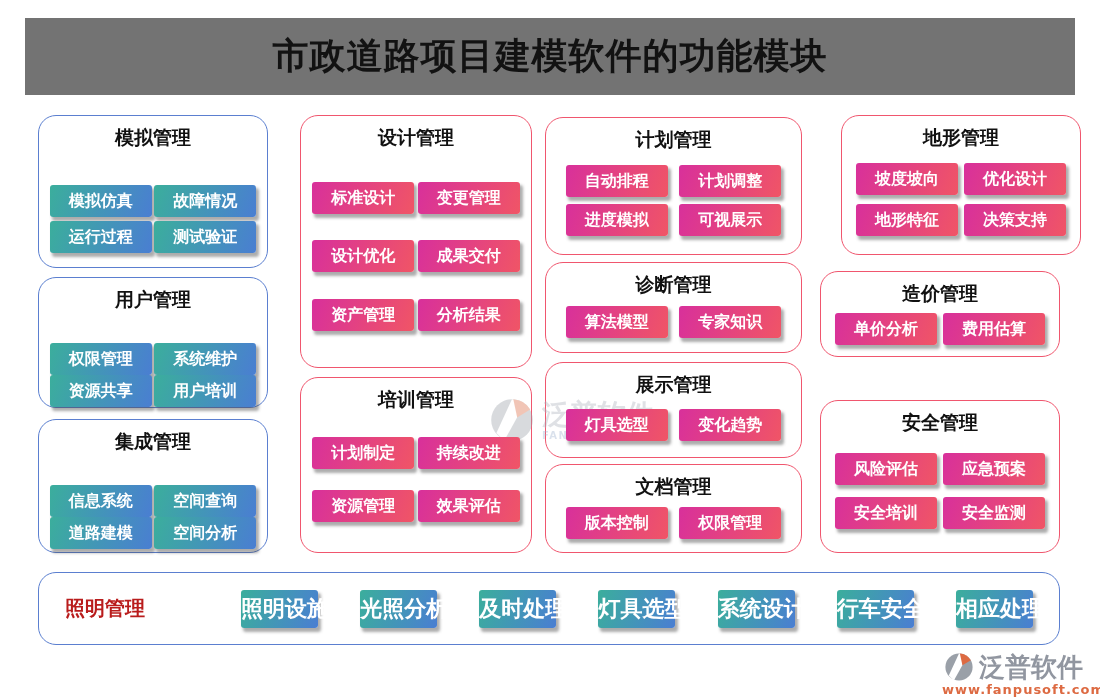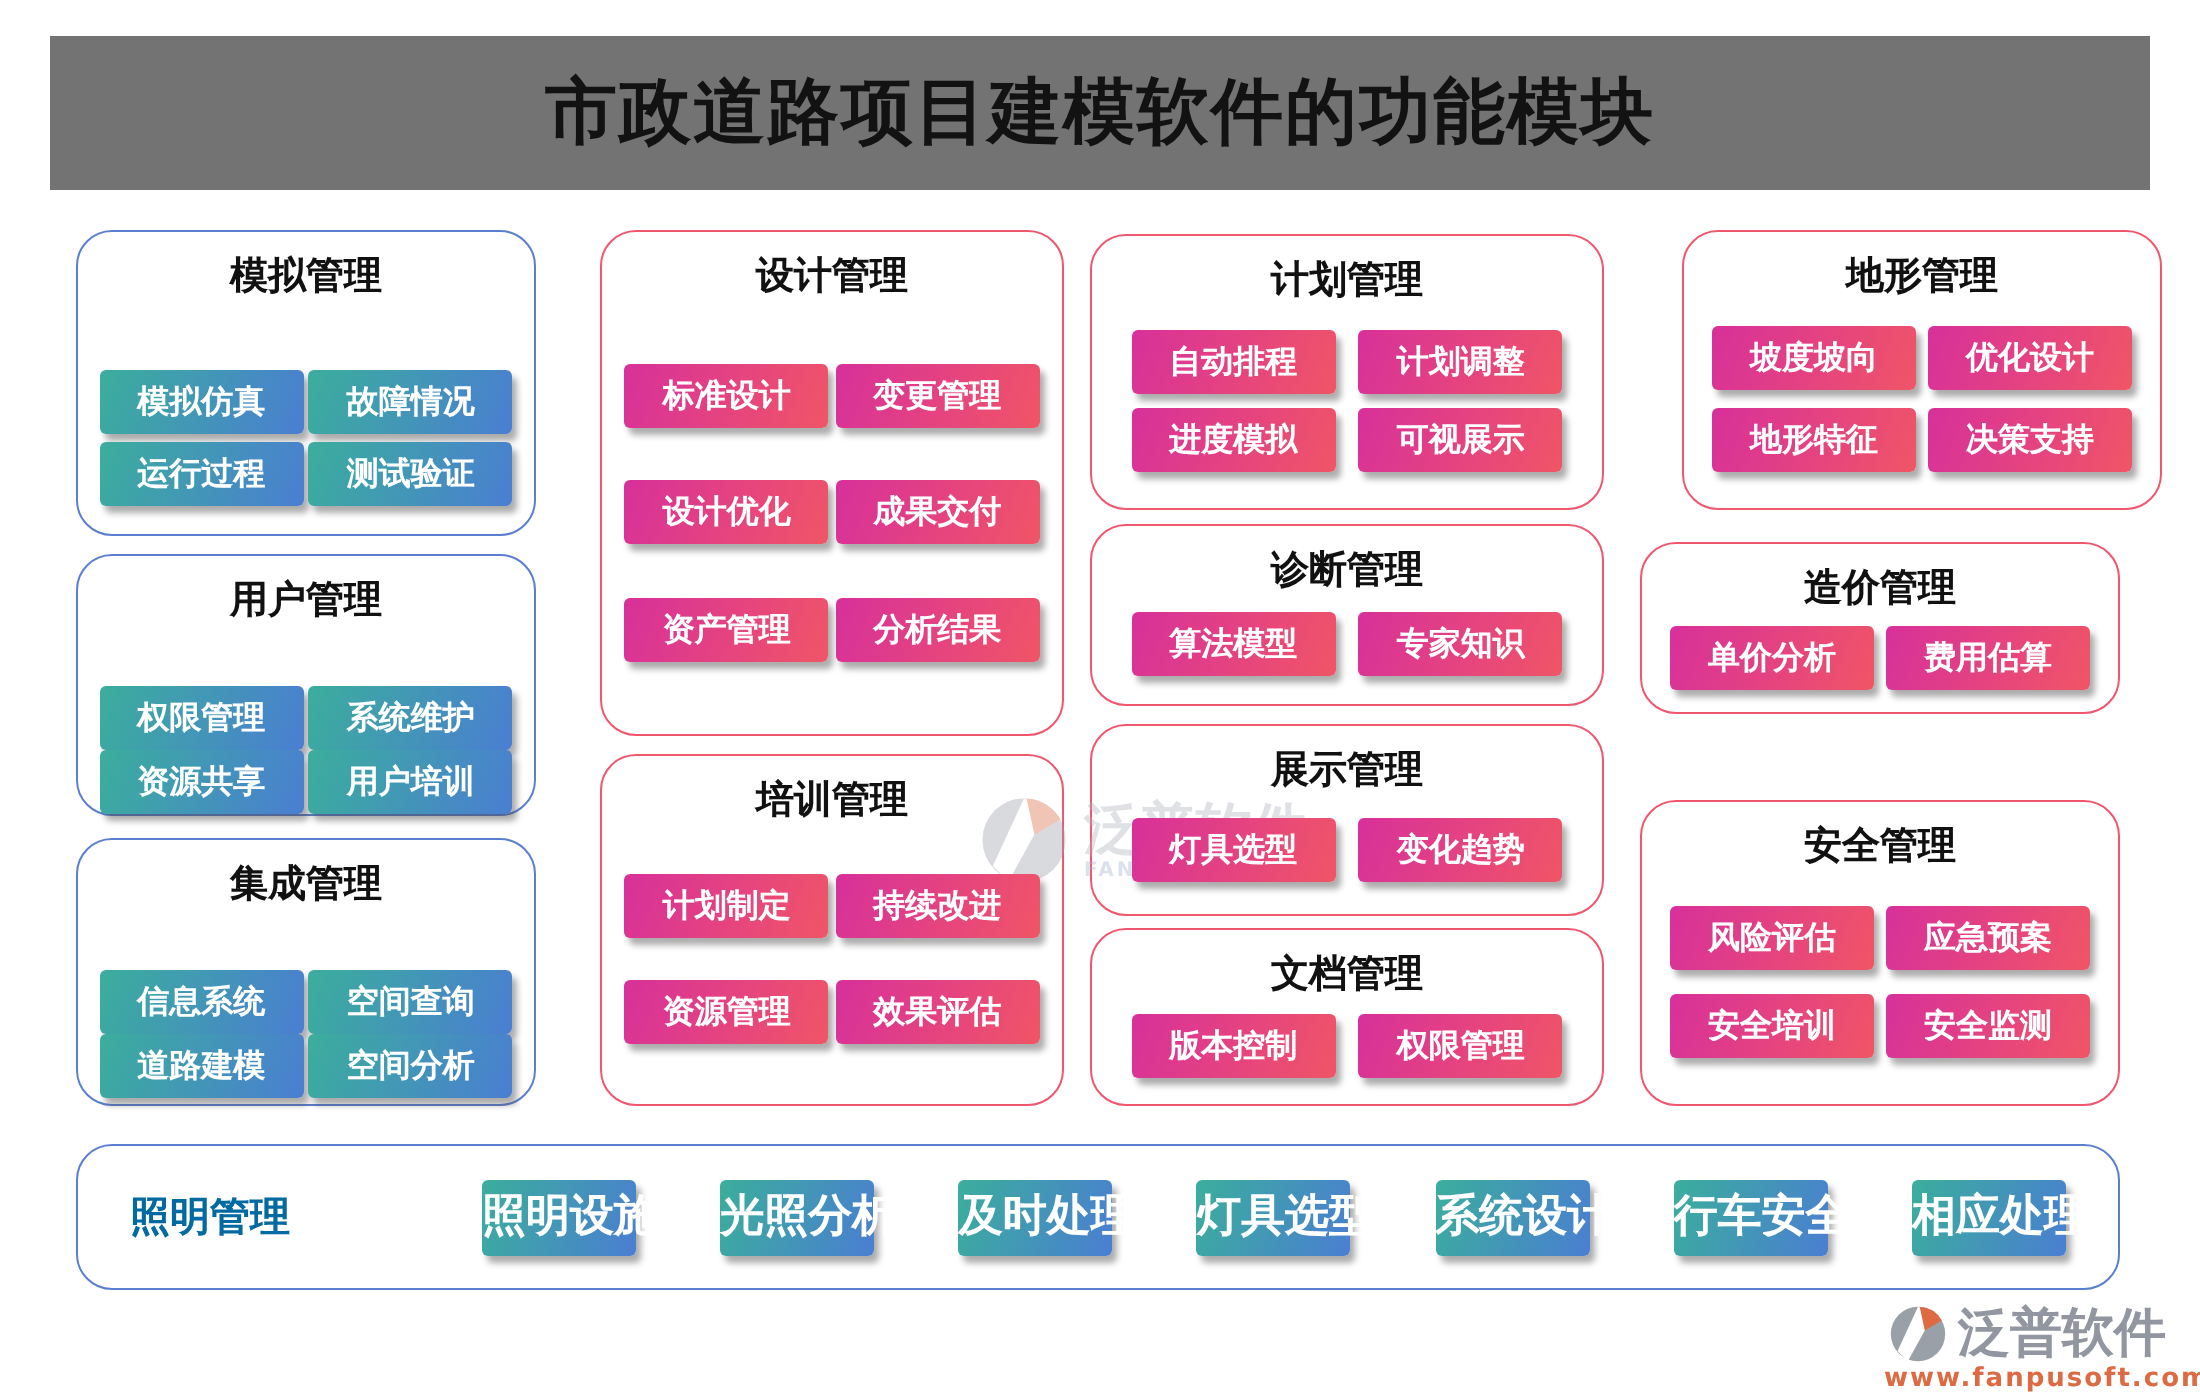--- a/index.html
+++ b/index.html
@@ -14,21 +14,21 @@
   .card.pink{border-color:#F0566E;}
   .card-title{text-align:center;font-size:19px;font-weight:bold;color:#111111;padding-top:9px;}
   .btn-grid{flex:1;display:flex;flex-wrap:wrap;justify-content:space-evenly;align-content:space-evenly;
             padding:4px 8px 10px 8px;}
   .btn{width:102px;height:32px;line-height:32px;text-align:center;color:#ffffff;font-weight:bold;
        font-size:16px;border-radius:3px;box-shadow:2.5px 3.5px 3px rgba(70,70,70,0.45);
        position:relative;z-index:2;cursor:pointer;white-space:nowrap;}
   .btn.teal{background:linear-gradient(110deg,#3BAE9C 0%,#4A7ED2 100%);}
   .btn.pinkbtn{background:linear-gradient(110deg,#D8309B 0%,#F05566 100%);}
   .bottom-card{flex-direction:row;align-items:center;padding:0 26px;}
-  .bottom-title{font-size:20px;font-weight:bold;color:#0369a1;width:150px;}
+  .bottom-title{font-size:20px;font-weight:bold;color:#b91c1c;width:150px;}
   .bottom-btns{flex:1;display:flex;justify-content:space-between;align-items:center;}
   .bottom-btns .btn{width:77px;height:38px;line-height:38px;font-size:22px;}
   .watermark{position:absolute;left:486px;top:394px;display:flex;align-items:center;z-index:1;opacity:0.38;}
   .watermark .wm-text{margin-left:4px;}
   .wm-brand{font-size:28px;font-weight:bold;color:#aeb3bd;line-height:30px;}
   .wm-sub{font-size:10px;color:#9fb3cf;letter-spacing:1.5px;font-weight:bold;}
   .footer-logo{position:absolute;left:942px;top:650px;z-index:3;}
   .fl-row{display:flex;align-items:center;}
   .fl-brand{font-size:26px;font-weight:bold;color:#9196a0;margin-left:3px;line-height:28px;}
   .fl-url{font-size:13px;font-weight:bold;color:#DD6A42;letter-spacing:1px;margin-top:-2px;text-align:center;width:100%;}

